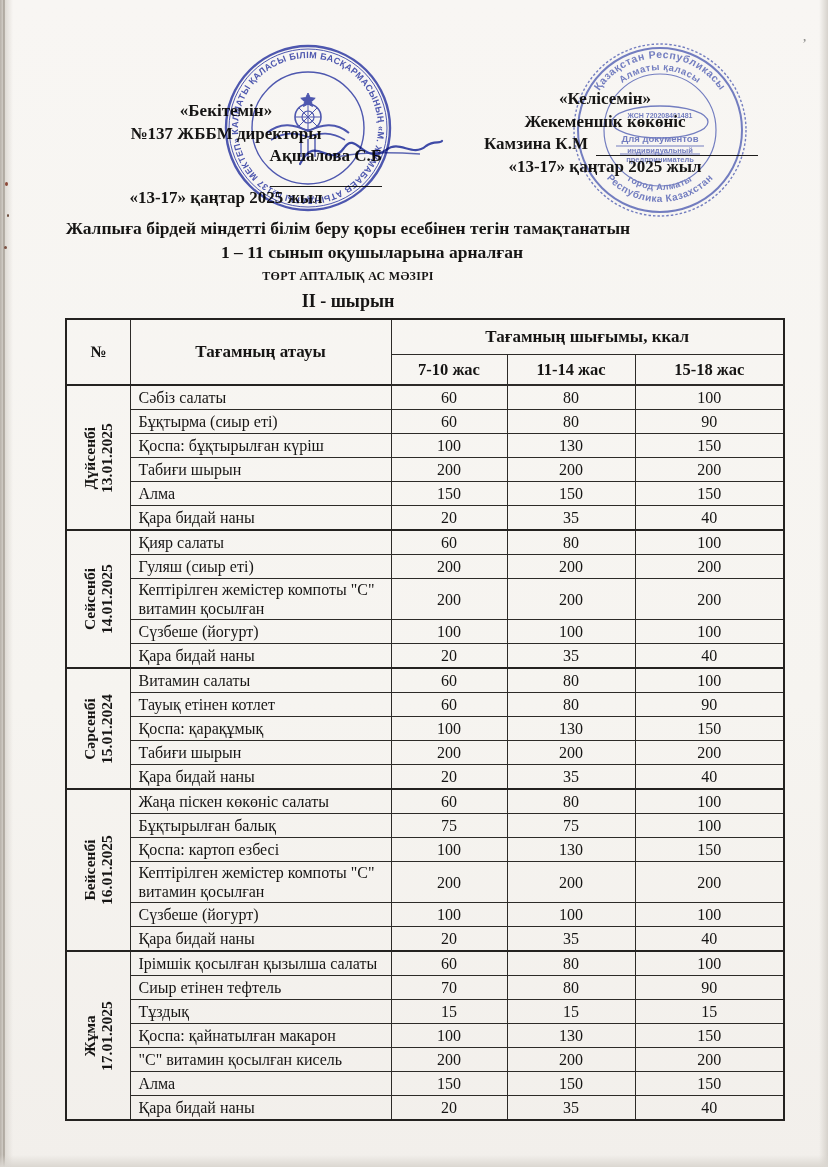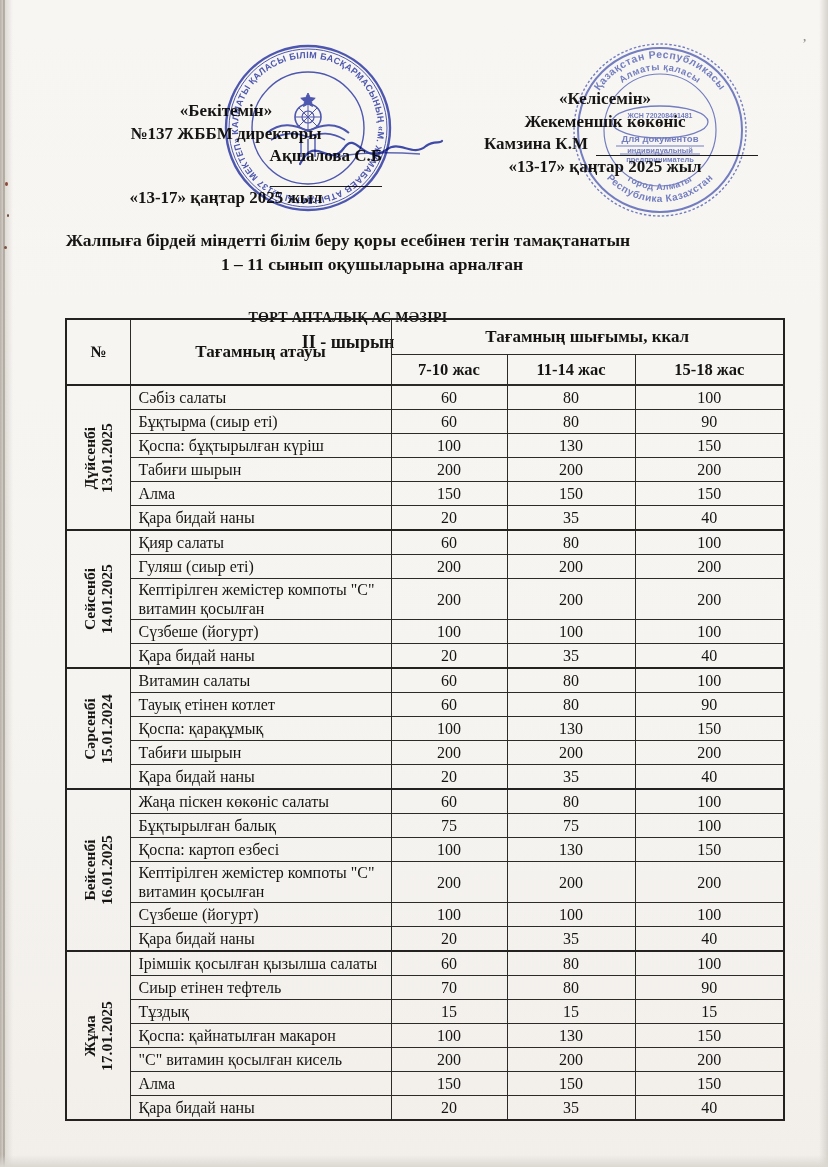--- a/index.html
+++ b/index.html
@@ -38,24 +38,24 @@
   .approval-left .sig-row{padding-left:22px;flex-direction:column;}
   .approval-right .sig-row{padding-left:32px;}
 
   
   .stamp{position:absolute;z-index:3;mix-blend-mode:multiply;filter:blur(.35px);}
   .stamp-left{left:221px;top:41px;}
   .stamp-right{left:570px;top:38px;}
   .signature{position:absolute;left:294px;top:124px;z-index:4;mix-blend-mode:multiply;}
 
   
-  .doc-title{position:absolute;left:0;top:228px;width:696px;text-align:center;font-weight:bold;z-index:2;}
+  .doc-title{position:absolute;left:0;top:216px;width:696px;text-align:center;font-weight:bold;z-index:2;}
   .doc-title .t1{font-size:17.5px;line-height:24px;}
   .doc-title .t2{font-size:17.5px;line-height:24px;margin-left:48px;}
-  .doc-title .t3{font-size:14px;line-height:25px;letter-spacing:.3px;margin-top:29px;}
+  .doc-title .t3{font-size:12px;line-height:25px;letter-spacing:.3px;}
   .doc-title .t4{font-size:18px;line-height:24px;}
 
   
   .menu-table{position:absolute;left:65px;top:318px;width:718px;
     border-collapse:collapse;table-layout:fixed;z-index:2;}
   .menu-table th,.menu-table td{border:1.6px solid #2d2b28;}
   .menu-table{border:2.6px solid #242220;}
   .menu-table thead th{font-weight:bold;background:transparent;}
   .th-group{font-size:17px;height:32px;}
   .th-age{font-size:16.5px;height:27px;}

